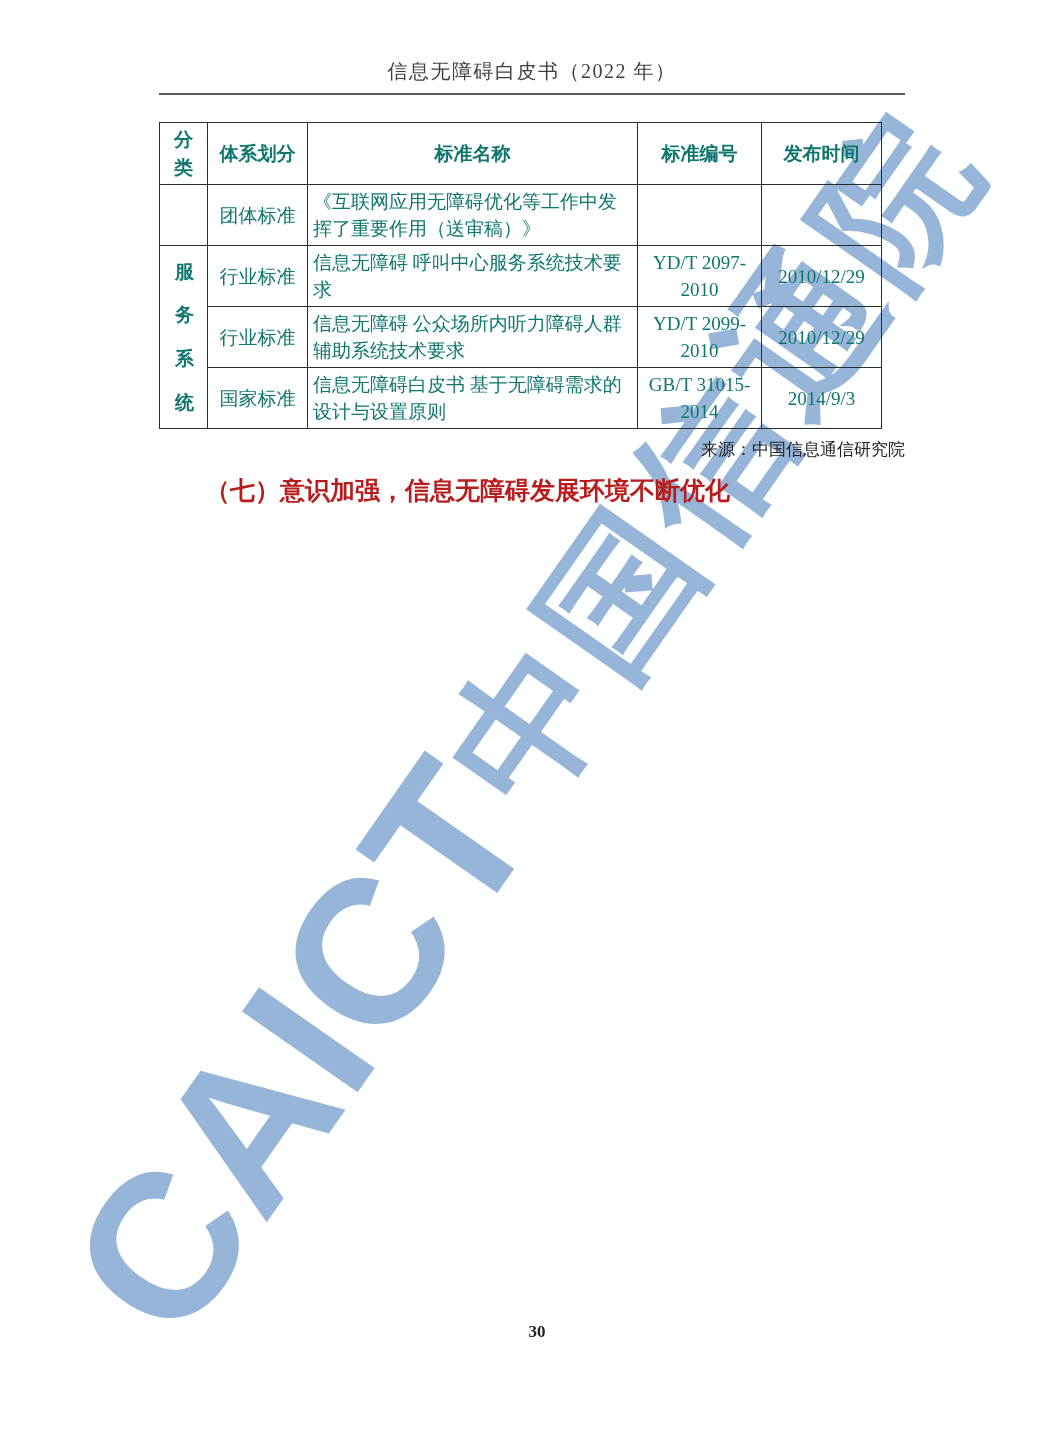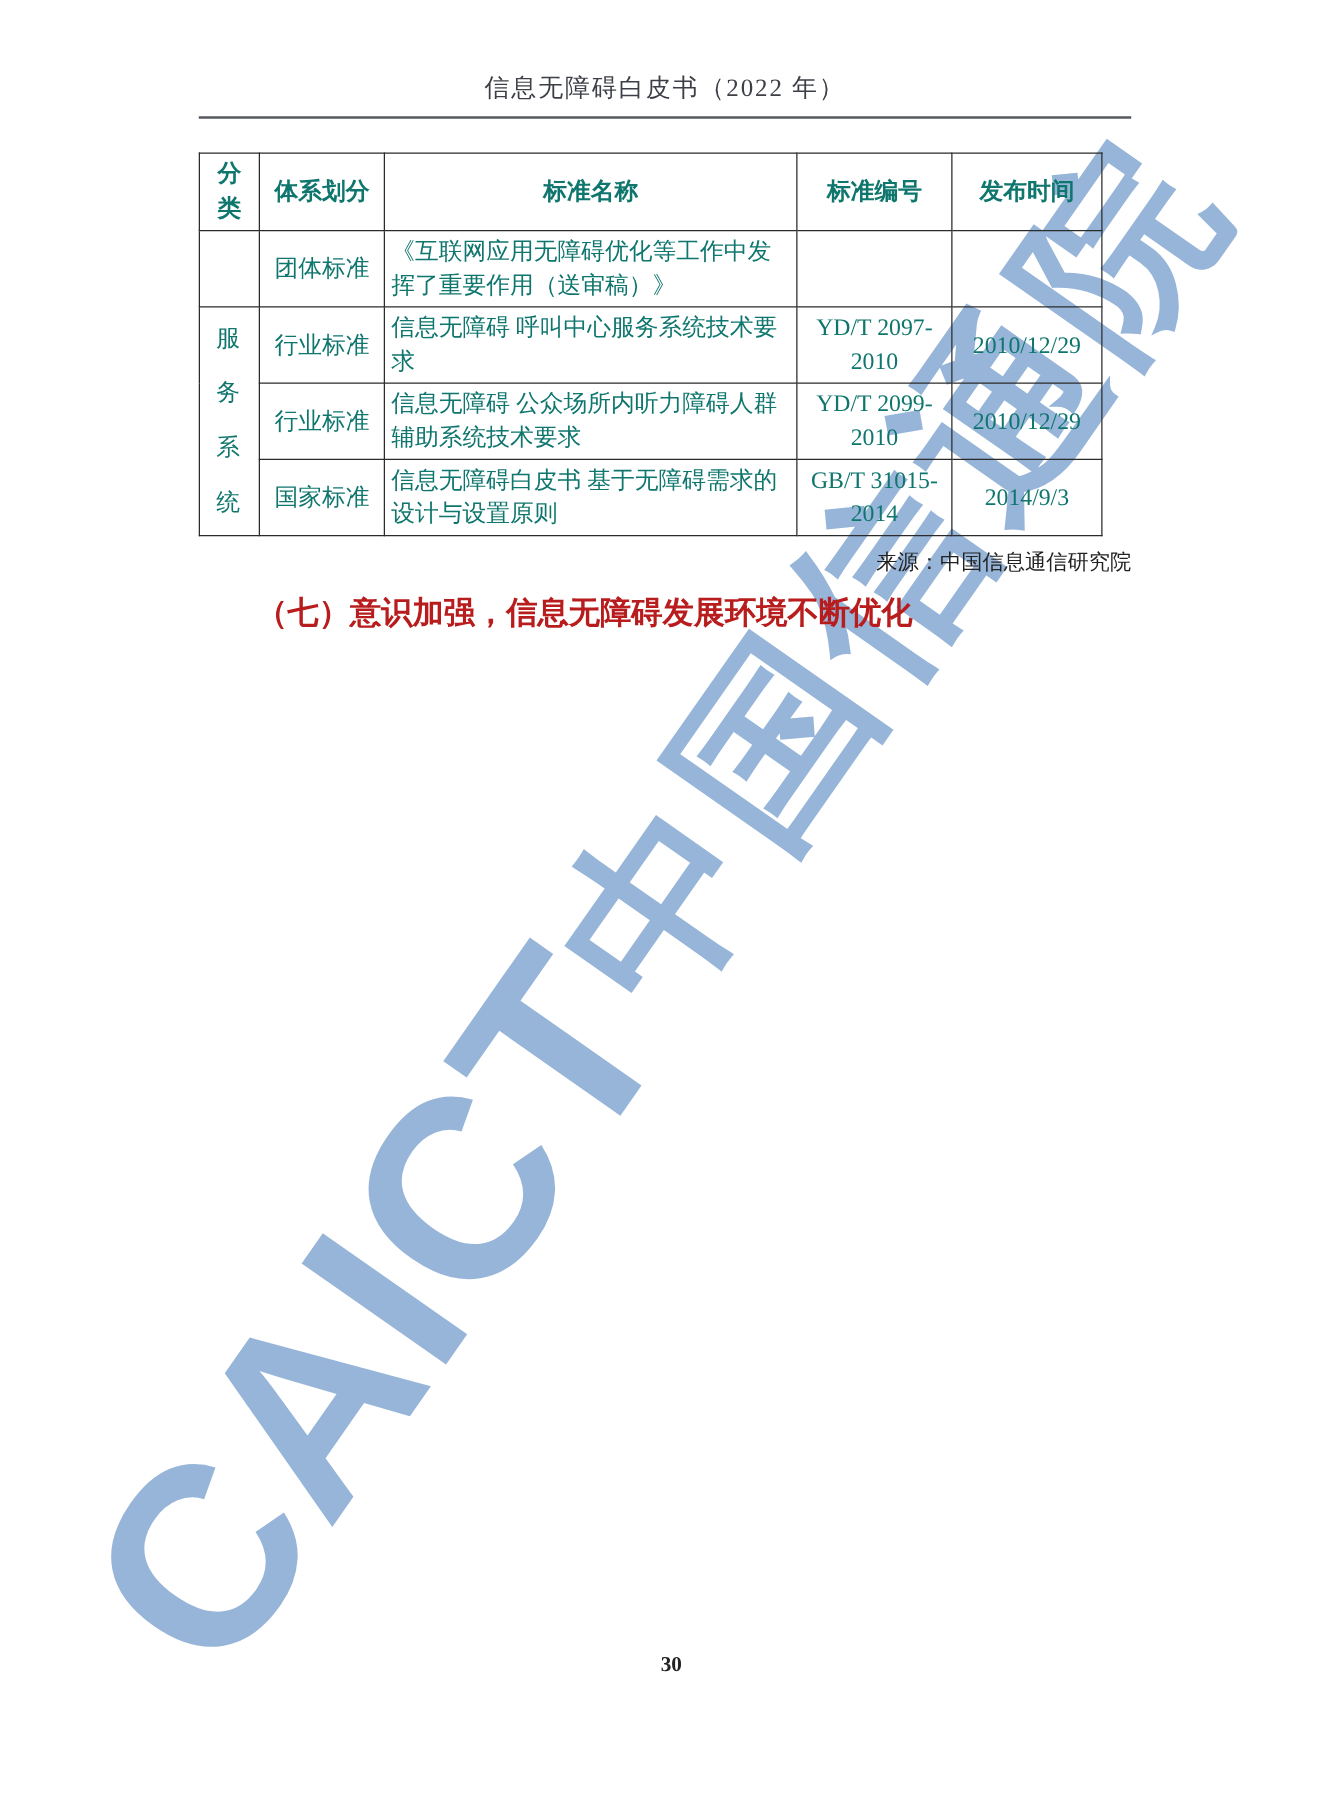--- a/index.html
+++ b/index.html
@@ -95,22 +95,22 @@
     width: 1.1em;
     word-break: break-all;
     line-height: 1.45;
     text-align: center;
   }
   .group-inner {
     display: inline-block;
     width: 1.1em;
     word-break: break-all;
     line-height: 2.3;
-    text-align: left;
-    font-weight: 400;
+    text-align: right;
+    font-weight: 700;
   }
   .row-h2 { height: 58px; }
   
   .source-note {
     margin-top: 9px;
     text-align: right;
     font-size: 17px;
     color: #222;
     line-height: 24px;
   }

